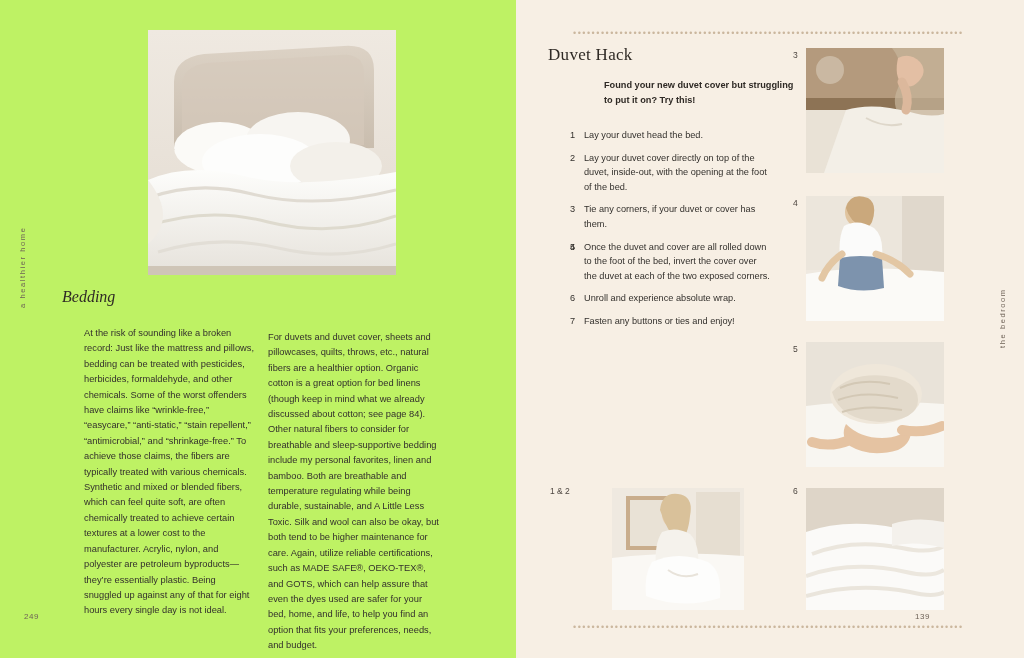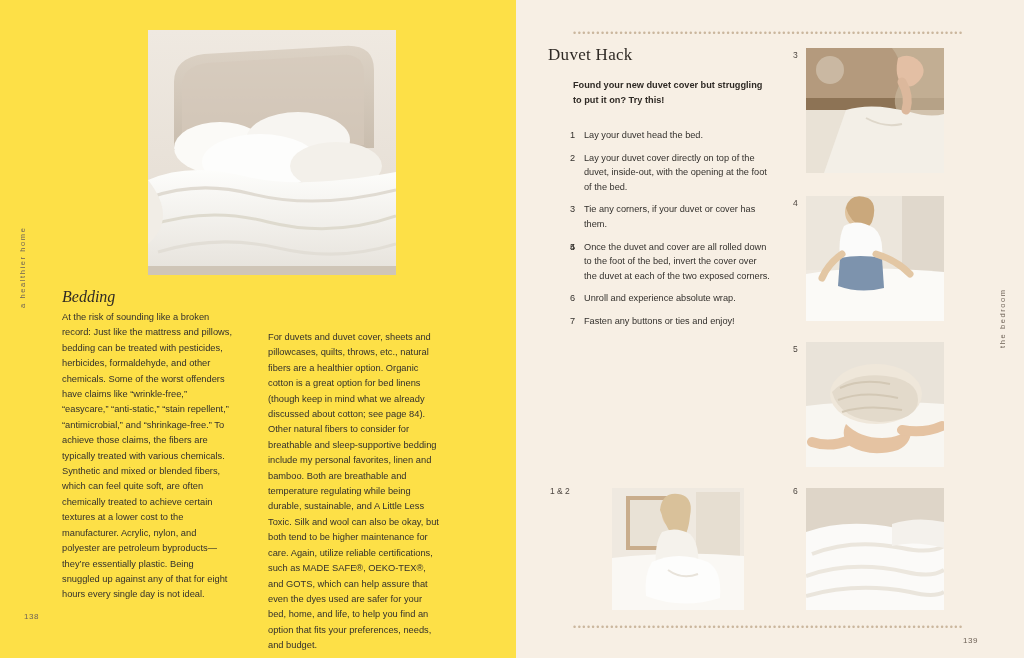--- a/index.html
+++ b/index.html
@@ -13,21 +13,21 @@
     height: 658px;
     overflow: hidden;
     font-family: "Liberation Sans", sans-serif;
     background: #ffffff;
   }
   
   .left-page {
     position: absolute;
     left: 0; top: 0;
     width: 536px; height: 658px;
-    background: #fde047;
+    background: #bef264;
   }
   .right-page {
     position: absolute;
     left: 516px; top: 0;
     width: 508px; height: 658px;
     background: #f7efe4;
   }
 
   
   .vert-left {
@@ -78,40 +78,39 @@
 
   .col {
     position: absolute;
     top: 310px;
     width: 172px;
     font-size: 9.3px;
     line-height: 15.4px;
     color: #33302c;
     text-align: left;
   }
-  .col-1 { left: 62px; }
+  .col-1 { left: 84px; margin-top: 16px; }
   .col-2 { left: 268px; margin-top: 20px; }
   .col p { margin: 0; }
 
   .folio-left {
     position: absolute;
     left: 24px;
     top: 612px;
     font-size: 8px;
     color: #6e6257;
     letter-spacing: 0.6px;
   }
   .folio-right {
     position: absolute;
-    left: 963px;
+    left: 915px;
     top: 612px;
     font-size: 8px;
     color: #6e6257;
     letter-spacing: 0.6px;
-    margin-top: 24px;
   }
 
   
   .deco {
     position: absolute;
     color: #cbb79e;
     font-size: 9px;
     letter-spacing: 1.5px;
     white-space: nowrap;
   }
@@ -122,21 +121,21 @@
     position: absolute;
     left: 548px;
     top: 45px;
     font-family: "Liberation Serif", serif;
     font-size: 17px;
     color: #2f2a25;
     letter-spacing: 0.3px;
   }
   .hack-sub {
     position: absolute;
-    left: 573px;
+    left: 604px;
     top: 78px;
     width: 192px;
     font-size: 9.2px;
     line-height: 14.5px;
     font-weight: bold;
     color: #2f2a25;
   }
   .steps {
     position: absolute;
     left: 570px;
@@ -216,21 +215,21 @@
 
     <div class="bedding-title">Bedding</div>
 
     <div class="col col-1">
       <p>At the risk of sounding like a broken record: Just like the mattress and pillows, bedding can be treated with pesticides, herbicides, formaldehyde, and other chemicals. Some of the worst offenders have claims like “wrinkle-free,” “easycare,” “anti-static,” “stain repellent,” “antimicrobial,” and “shrinkage-free.” To achieve those claims, the fibers are typically treated with various chemicals. Synthetic and mixed or blended fibers, which can feel quite soft, are often chemically treated to achieve certain textures at a lower cost to the manufacturer. Acrylic, nylon, and polyester are petroleum byproducts—they’re essentially plastic. Being snuggled up against any of that for eight hours every single day is not ideal.</p>
     </div>
     <div class="col col-2">
       <p>For duvets and duvet cover, sheets and pillowcases, quilts, throws, etc., natural fibers are a healthier option. Organic cotton is a great option for bed linens (though keep in mind what we already discussed about cotton; see page 84). Other natural fibers to consider for breathable and sleep-supportive bedding include my personal favorites, linen and bamboo. Both are breathable and temperature regulating while being durable, sustainable, and A Little Less Toxic. Silk and wool can also be okay, but both tend to be higher maintenance for care. Again, utilize reliable certifications, such as MADE SAFE®, OEKO-TEX®, and GOTS, which can help assure that even the dyes used are safer for your bed, home, and life, to help you find an option that fits your preferences, needs, and budget.</p>
     </div>
 
-    <div class="folio-left">138</div>
+    <div class="folio-left">249</div>
   </div>
 
   <div class="right-page"></div>
 
   <div class="deco deco-top">••••••••••••••••••••••••••••••••••••••••••••••••••••••••••••••••••••••••••••••••••••</div>
   <div class="deco deco-bottom">••••••••••••••••••••••••••••••••••••••••••••••••••••••••••••••••••••••••••••••••••••</div>
 
   <div class="hack-title">Duvet Hack</div>
   <div class="hack-sub">Found your new duvet cover but struggling to put it on? Try this!</div>
 

